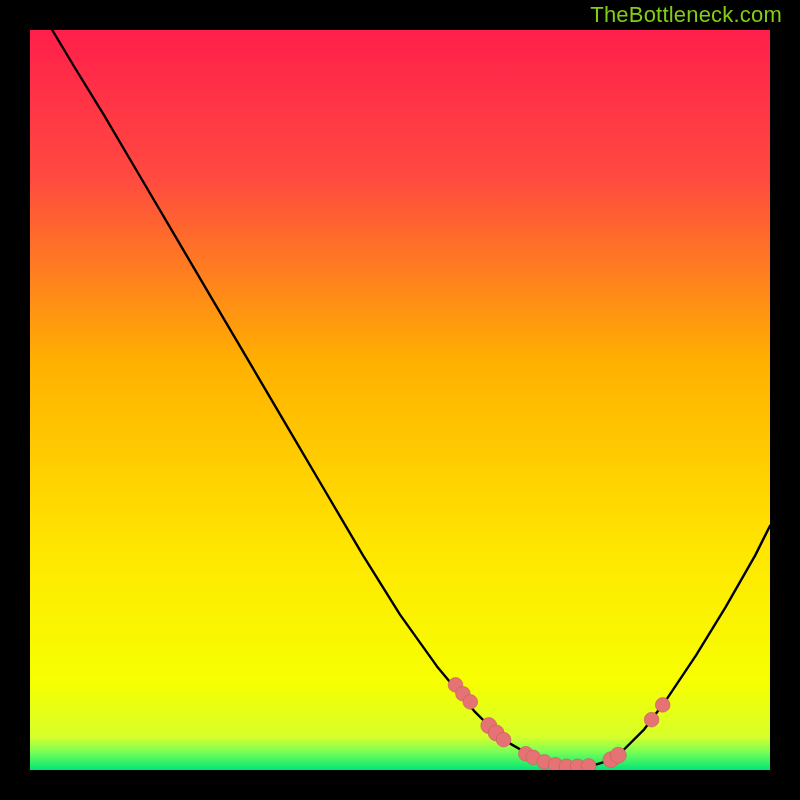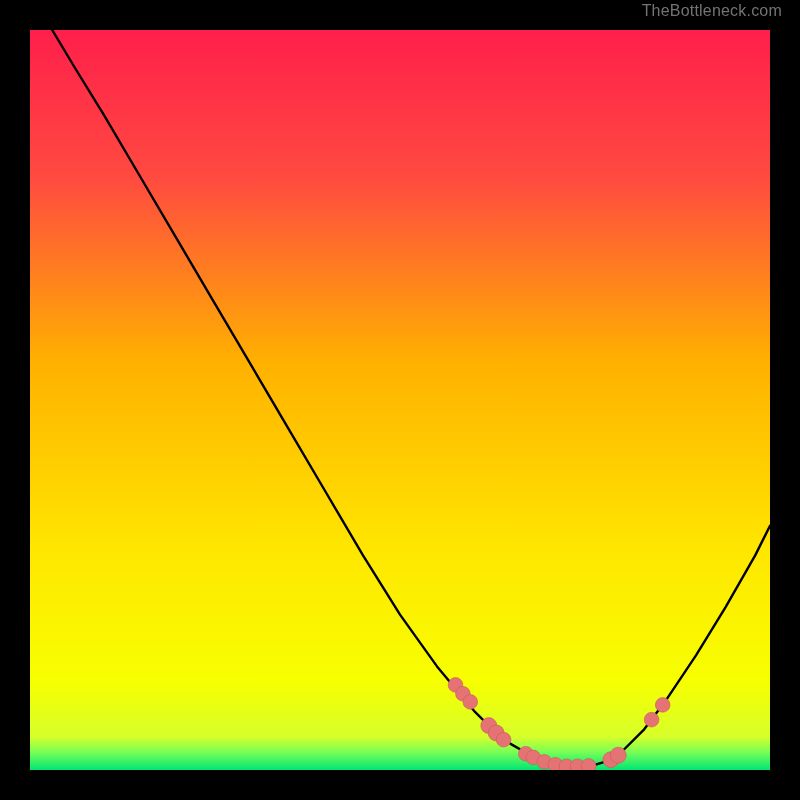--- a/index.html
+++ b/index.html
@@ -14,22 +14,22 @@
   .frame {
     position: relative;
     width: 800px;
     height: 800px;
     background: #000;
   }
   .attribution {
     position: absolute;
     top: 2px;
     right: 18px;
-    color: #737373;
-    font-size: 16px;
+    color: #84cc16;
+    font-size: 22px;
     font-weight: 400;
     letter-spacing: 0.2px;
   }
   .plot {
     position: absolute;
     left: 30px;
     top: 30px;
     width: 740px;
     height: 740px;
   }

